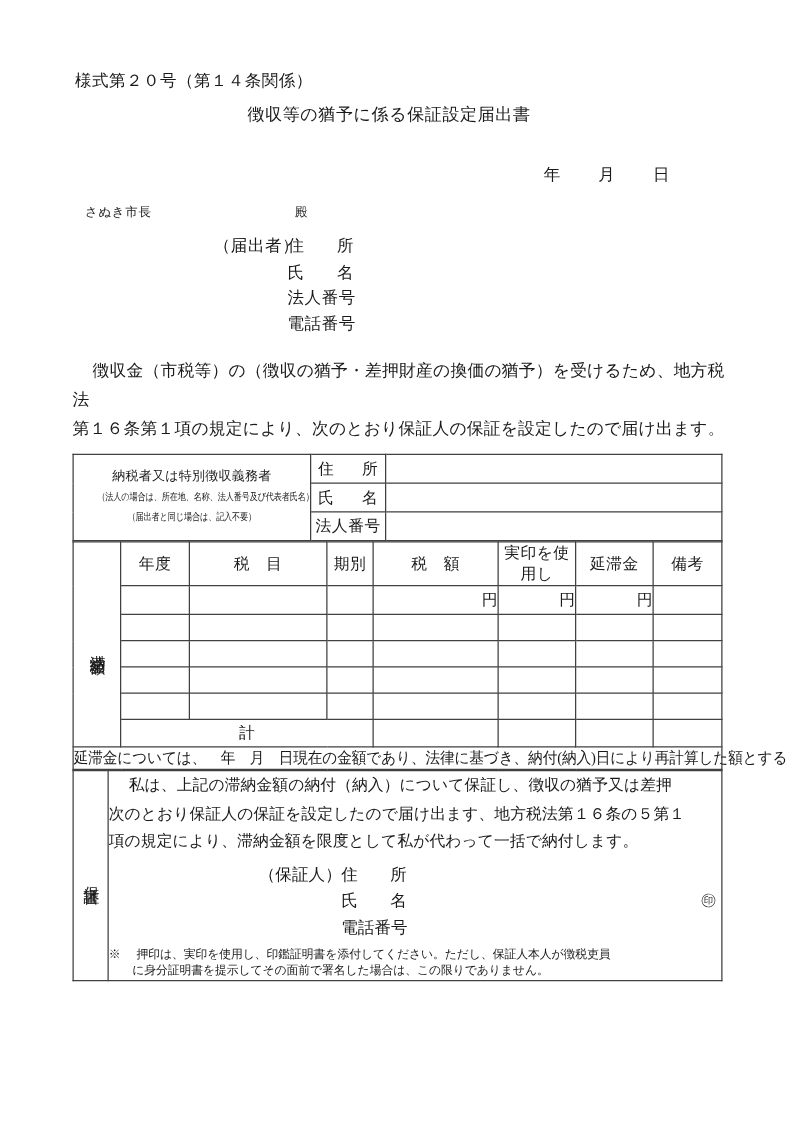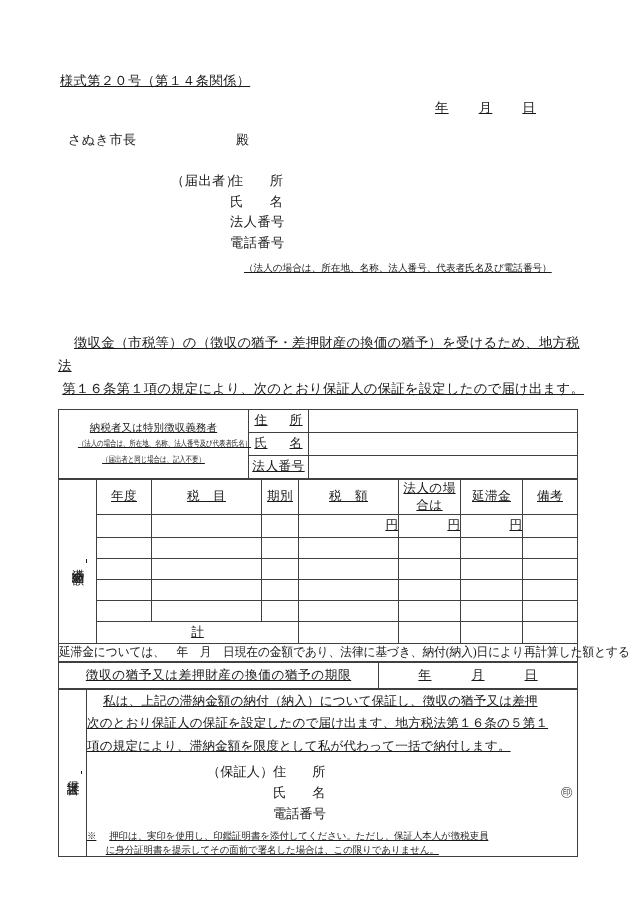--- a/index.html
+++ b/index.html
@@ -15,22 +15,21 @@
     font-family: "Liberation Serif", "DejaVu Serif", serif;
     color: #1a1a1a;
     overflow: hidden;
   }
   .page {
     position: absolute;
     top: 0; left: 0;
     width: 630px;
     height: 903px;
     box-sizing: border-box;
-    padding: 72px 46px 0 58px;
-    text-decoration: underline;
+    padding: 56px 46px 0 58px;
   }
 
   
   .form-no {
     font-size: 13.2px;
     letter-spacing: .4px;
     margin: 0 0 9px 2px;
   }
   .doc-title {
     font-size: 13.6px;
@@ -41,23 +40,23 @@
   .date-line {
     font-size: 13.2px;
     letter-spacing: .5px;
     text-align: right;
     padding-right: 48px;
     margin-bottom: 14px;
   }
   .date-line .sp { display: inline-block; width: 30px; }
 
   .addressee {
-    font-size: 13px;
-    letter-spacing: .5px;
-    margin: 0 0 21px 10px;
+    font-size: 10px;
+    letter-spacing: .5px;
+    margin: 0 0 5px 10px;
     position: relative;
     height: 19px;
   }
   .addressee .to-label { position: absolute; left: 0; top: 0; }
   .addressee .dono { position: absolute; left: 168px; top: 0; }
 
   .submitter {
     margin: 0 0 0 108px;
     font-size: 13.2px;
     letter-spacing: .5px;
@@ -69,27 +68,27 @@
   .submitter .fld .gap { display: inline-block; width: 26px; }
   .note-corp {
     font-size: 9.6px;
     letter-spacing: 0;
     margin: 5px 0 0 78px;
     white-space: nowrap;
   }
 
   
   .intro {
-    margin: 52px 0 9px 0;
+    margin: 16px 0 9px 0;
     font-size: 13.4px;
     line-height: 23px;
     letter-spacing: .2px;
   }
   .intro .l1 { display: block; text-indent: 16px; }
-  .intro .l2 { display: block; text-align: right; }
+  .intro .l2 { display: block; }
 
   
   table.frm {
     border-collapse: collapse;
     width: 519px;
     table-layout: fixed;
     margin: 0;
   }
   table.frm td {
     border: 1px solid #404040;
@@ -208,20 +207,21 @@
   .asterisk-note .ln { display: block; white-space: nowrap; transform: scaleX(.985); transform-origin: left center; }
   .asterisk-note .ln2 { padding-left: 19px; }
   .asterisk-note .sp { display: inline-block; width: 13px; }
 </style>
 </head>
 <body>
 
 <div class="page">
 
   <div class="form-no">様式第２０号（第１４条関係）</div>
+  <div class="doc-title">徴収等の猶予に係る保証設定届出書</div>
 
   <div class="date-line">
     <span>年</span><span class="sp"></span><span>月</span><span class="sp"></span><span>日</span>
   </div>
 
   <div class="addressee">
     <span class="to-label">さぬき市長</span>
     <span class="dono">殿</span>
   </div>
 
@@ -232,21 +232,20 @@
     </div>
     <div class="row">
       <span class="fld"><span>氏</span><span class="gap"></span><span>名</span></span>
     </div>
     <div class="row">
       <span class="fld">法人番号</span>
     </div>
     <div class="row">
       <span class="fld">電話番号</span>
     </div>
-    <div class="note-corp">（法人の場合は、所在地、名称、法人番号、代表者氏名及び電話番号）</div>
   </div>
 
   <div class="intro">
     <span class="l1">徴収金（市税等）の（徴収の猶予・差押財産の換価の猶予）を受けるため、地方税法</span>
     <span class="l2">第１６条第１項の規定により、次のとおり保証人の保証を設定したので届け出ます。</span>
   </div>
 
   <table class="frm">
     <colgroup>
       <col style="width:190px">
@@ -289,21 +288,21 @@
       <tr>
         <td rowspan="7">
           <div class="vwrap">
               <div class="vlabel">滞納金額</div>
             </div>
         </td>
         <td class="th">年度</td>
         <td class="th">税　目</td>
         <td class="th">期別</td>
         <td class="th">税　額</td>
-        <td class="th">法人の場合は</td>
+        <td class="th">実印を使用し</td>
         <td class="th">延滞金</td>
         <td class="th">備考</td>
       </tr>
       <tr>
         <td class="unitcell"></td>
         <td class="unitcell"></td>
         <td class="unitcell"></td>
         <td class="unitcell">円</td>
         <td class="unitcell">円</td>
         <td class="unitcell">円</td>
@@ -351,34 +350,20 @@
         <td class="sumcell"></td>
         <td class="sumcell"></td>
         <td class="sumcell"></td>
       </tr>
       <tr>
         <td colspan="8" class="footnote"><span>延滞金については、　年　月　日現在の金額であり、法律に基づき、納付(納入)日により再計算した額とする。</span></td>
       </tr>
     </tbody>
   </table>
 
-  <table class="frm">
-    <colgroup>
-        <col style="width:320px">
-        <col style="width:199px">
-      </colgroup>
-    <tbody>
-      <tr>
-        <td class="dp-label">徴収の猶予又は差押財産の換価の猶予の期限</td>
-        <td class="dp-date">
-          <span>年</span><span class="sp"></span><span>月</span><span class="sp"></span><span>日</span>
-        </td>
-      </tr>
-    </tbody>
-  </table>
 
   <table class="frm">
     <colgroup>
         <col style="width:28px">
         <col style="width:491px">
       </colgroup>
     <tbody>
       <tr>
         <td>
           <div class="vwrap">

